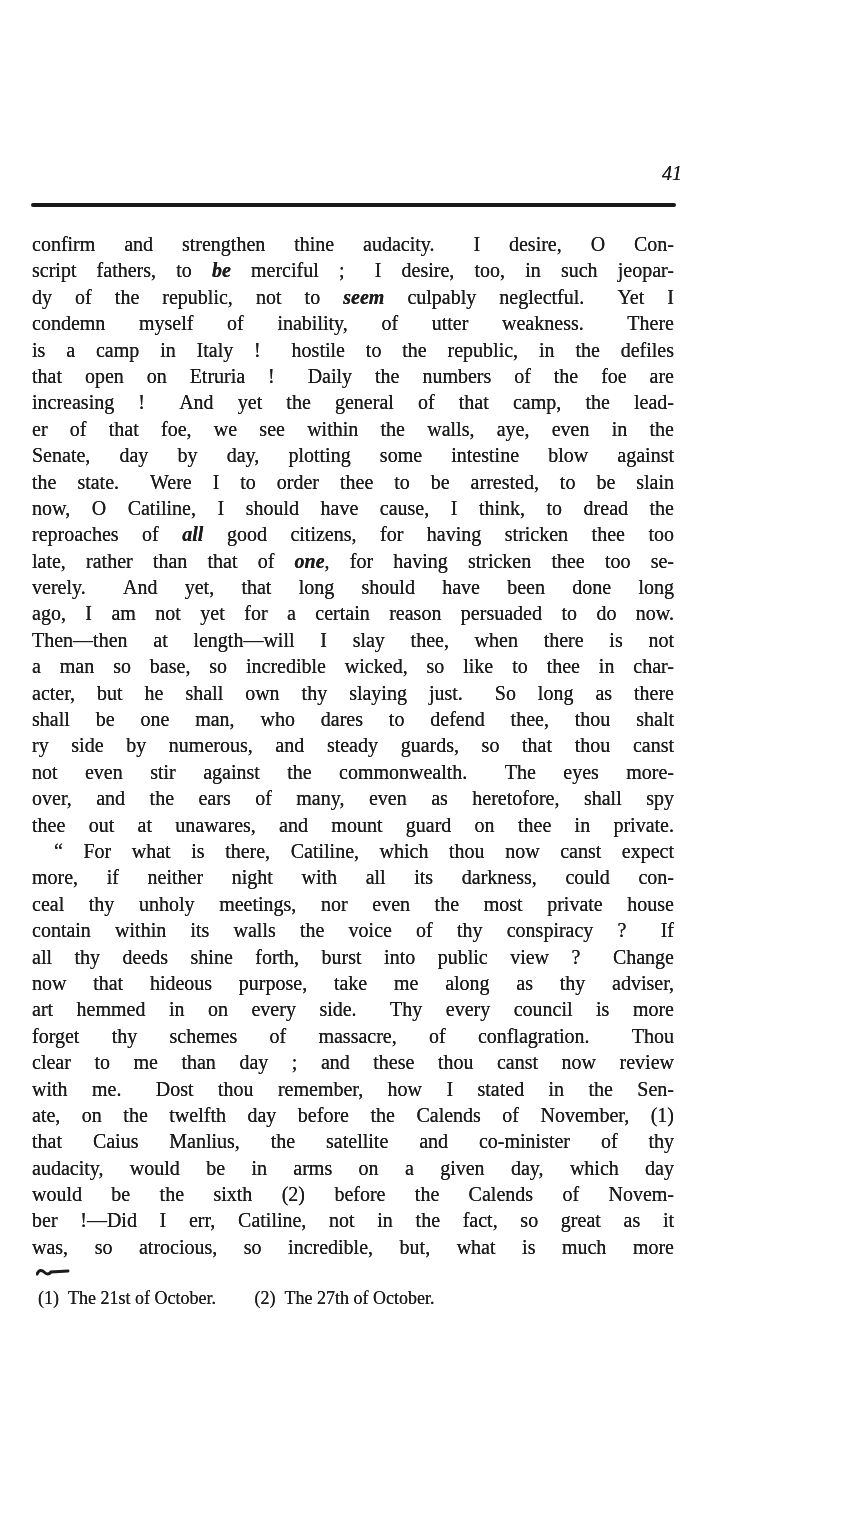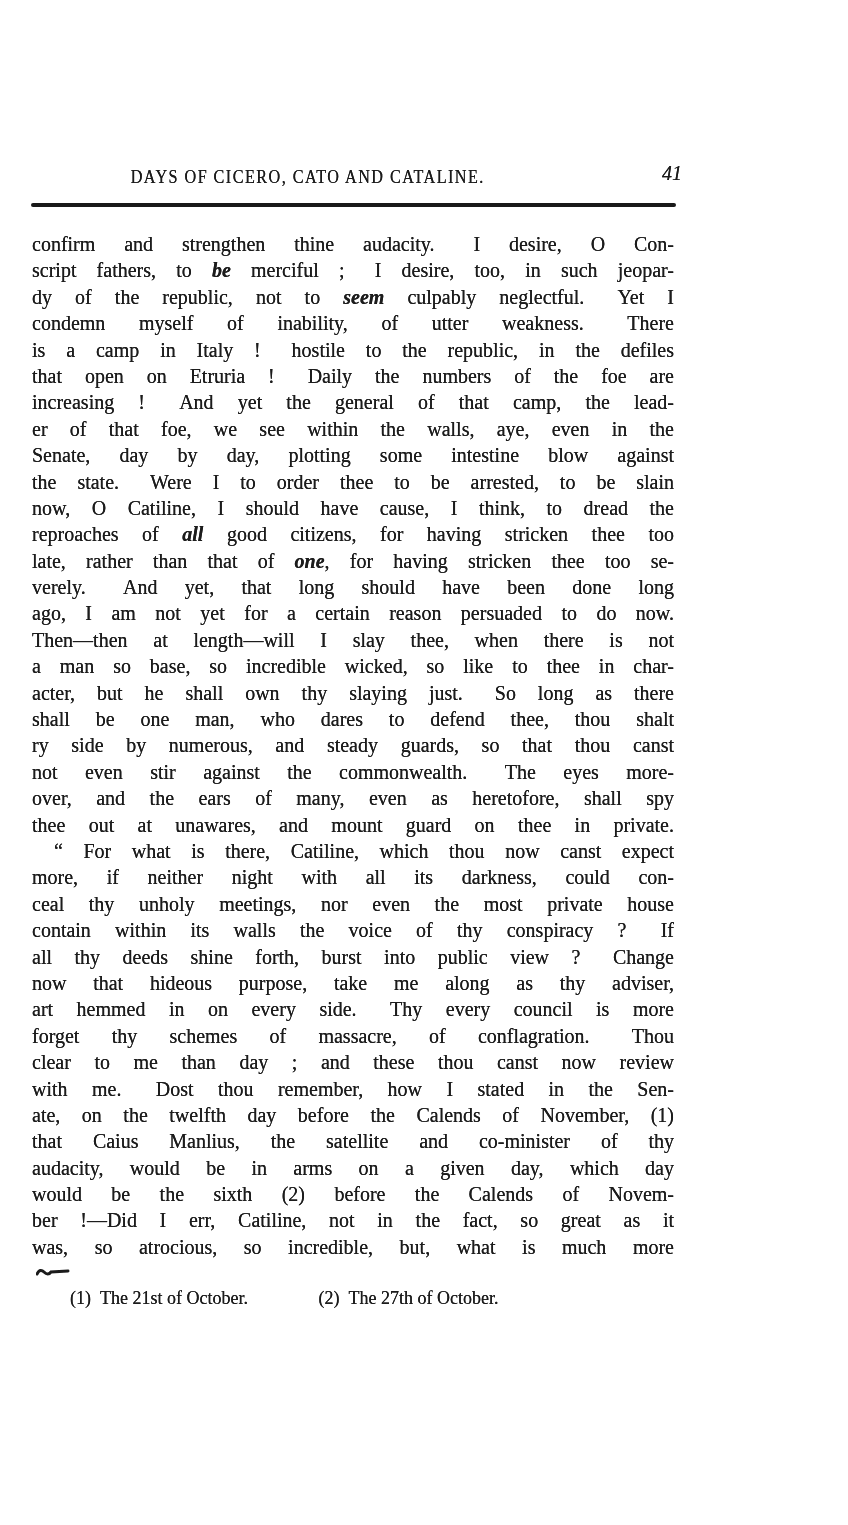--- a/index.html
+++ b/index.html
@@ -42,31 +42,28 @@
     overflow:visible;
   }
   .line.indent{padding-left:22px;}
   .line i{font-style:italic;font-weight:bold;}
   .footnote-sep{position:absolute;top:1264px;left:36px;}
   .footnote{
     position:absolute;top:1288px;left:38px;
     font-size:18px;white-space:nowrap;
     text-shadow:0 0 .3px currentColor;
   }
-  .fn-item{margin-right:34px;margin-left:32px;}
+  .fn-item{margin-right:34px;}
   .fn-label{margin-right:9px;}
 </style>
 </head>
 <body>
 
 <div class="page">
 
-  <div class="running-head">
-    <span class="running-title">DAYS OF CICERO, CATO AND CATALINE.</span>
-  </div>
 
   <div class="page-number">41</div>
 
   <div class="header-rule"></div>
 
   <div class="body-text">
       <div class="line">confirm and strengthen thine audacity.  I desire, O Con-</div>
       <div class="line">script fathers, to <i>be</i> merciful ;  I desire, too, in such jeopar-</div>
       <div class="line">dy of the republic, not to <i>seem</i> culpably neglectful.  Yet I</div>
       <div class="line">condemn myself of inability, of utter weakness.  There</div>

